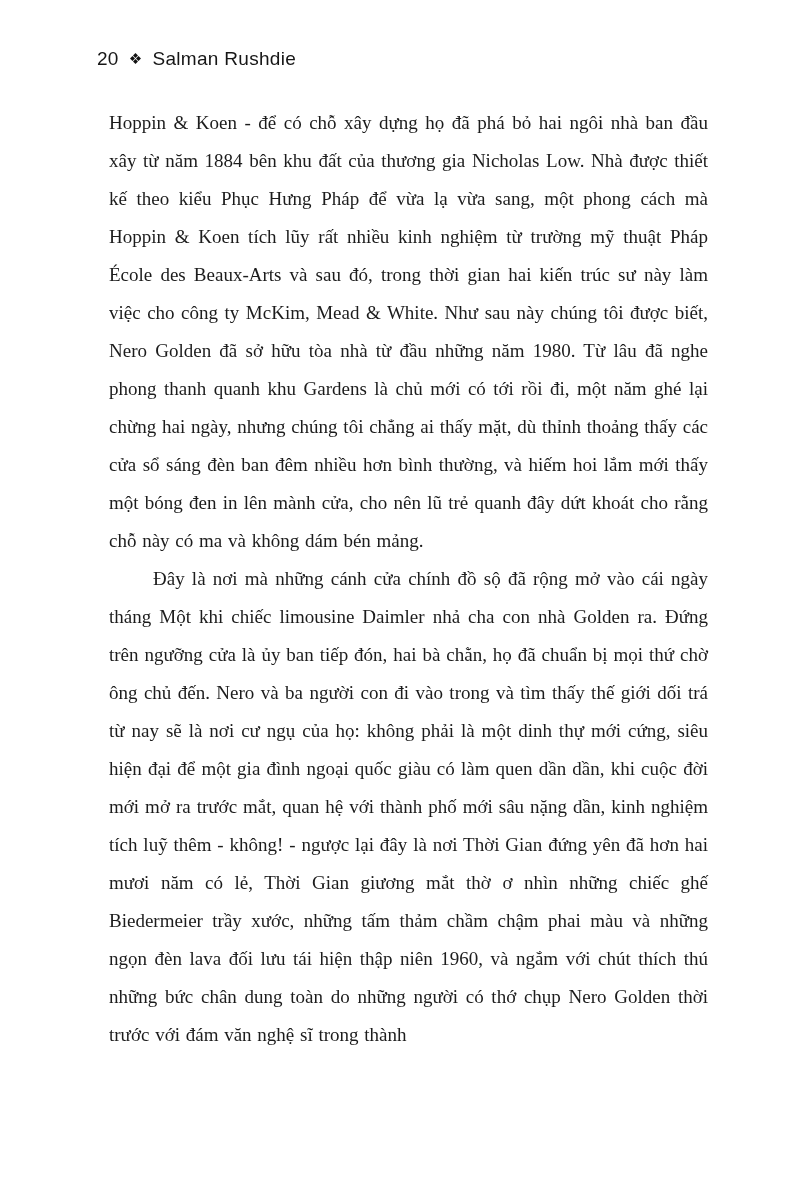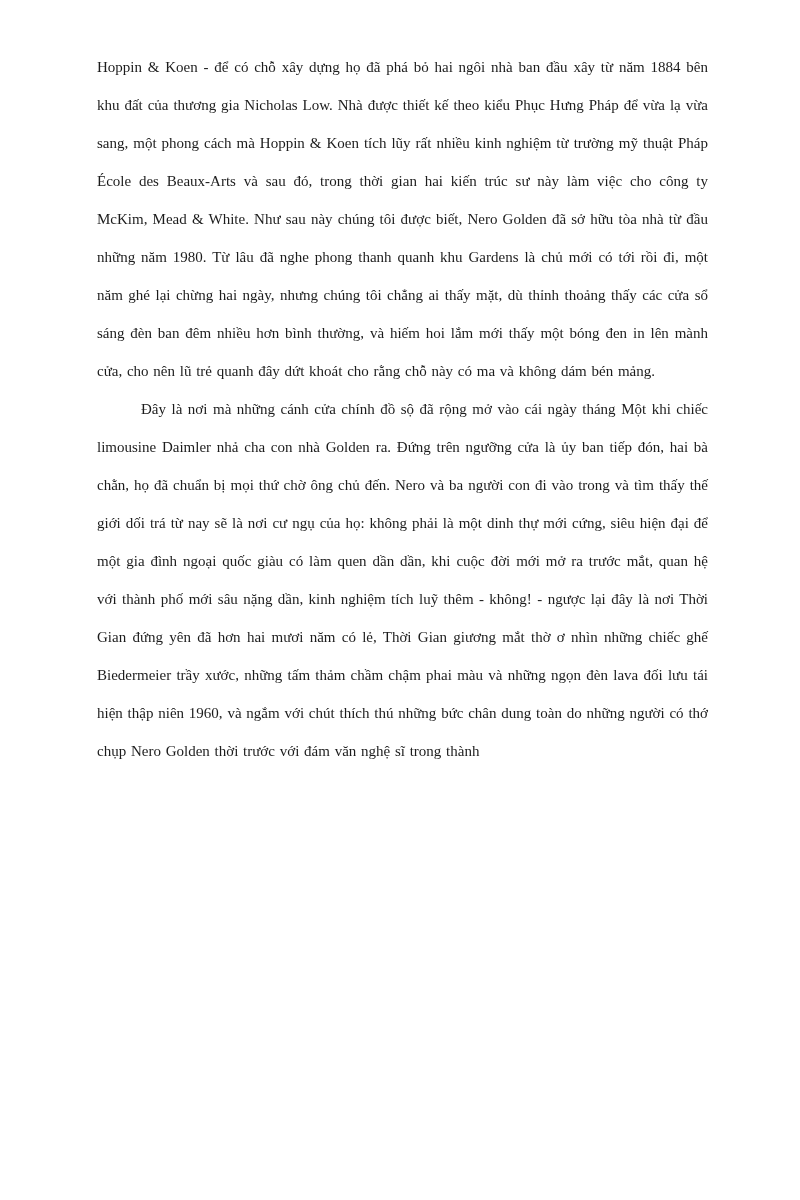--- a/index.html
+++ b/index.html
@@ -35,37 +35,43 @@
   .running-header .ornament {
     font-size: 15px;
     position: relative;
     top: -1px;
     color: #111111;
   }
   .running-header .author {
     font-size: 19px;
   }
   .body-text {
-    font-size: 15px;
+    font-size: 19px;
     line-height: 38px;
     text-align: justify;
     text-justify: inter-word;
     word-spacing: 1px;
+    margin-left: 12px;
   }
   .body-text p {
     margin: 0;
   }
   .body-text p.indented {
     text-indent: 44px;
   }
 </style>
 </head>
 <body>
 
 <div class="page">
 
+  <div class="running-header">
+    <span class="page-number">20</span>
+    <span class="ornament">❖</span>
+    <span class="author">Salman Rushdie</span>
+  </div>
 
   <div class="body-text">
     <p>Hoppin &amp; Koen - để có chỗ xây dựng họ đã phá bỏ hai ngôi nhà ban đầu xây từ năm 1884 bên khu đất của thương gia Nicholas Low. Nhà được thiết kế theo kiểu Phục Hưng Pháp để vừa lạ vừa sang, một phong cách mà Hoppin &amp; Koen tích lũy rất nhiều kinh nghiệm từ trường mỹ thuật Pháp École des Beaux-Arts và sau đó, trong thời gian hai kiến trúc sư này làm việc cho công ty McKim, Mead &amp; White. Như sau này chúng tôi được biết, Nero Golden đã sở hữu tòa nhà từ đầu những năm 1980. Từ lâu đã nghe phong thanh quanh khu Gardens là chủ mới có tới rồi đi, một năm ghé lại chừng hai ngày, nhưng chúng tôi chẳng ai thấy mặt, dù thỉnh thoảng thấy các cửa sổ sáng đèn ban đêm nhiều hơn bình thường, và hiếm hoi lắm mới thấy một bóng đen in lên mành cửa, cho nên lũ trẻ quanh đây dứt khoát cho rằng chỗ này có ma và không dám bén mảng.</p>
     <p class="indented">Đây là nơi mà những cánh cửa chính đồ sộ đã rộng mở vào cái ngày tháng Một khi chiếc limousine Daimler nhả cha con nhà Golden ra. Đứng trên ngưỡng cửa là ủy ban tiếp đón, hai bà chằn, họ đã chuẩn bị mọi thứ chờ ông chủ đến. Nero và ba người con đi vào trong và tìm thấy thế giới dối trá từ nay sẽ là nơi cư ngụ của họ: không phải là một dinh thự mới cứng, siêu hiện đại để một gia đình ngoại quốc giàu có làm quen dần dần, khi cuộc đời mới mở ra trước mắt, quan hệ với thành phố mới sâu nặng dần, kinh nghiệm tích luỹ thêm - không! - ngược lại đây là nơi Thời Gian đứng yên đã hơn hai mươi năm có lẻ, Thời Gian giương mắt thờ ơ nhìn những chiếc ghế Biedermeier trầy xước, những tấm thảm chầm chậm phai màu và những ngọn đèn lava đối lưu tái hiện thập niên 1960, và ngắm với chút thích thú những bức chân dung toàn do những người có thớ chụp Nero Golden thời trước với đám văn nghệ sĩ trong thành</p>
   </div>
 
 </div>
 
 </body></html>

